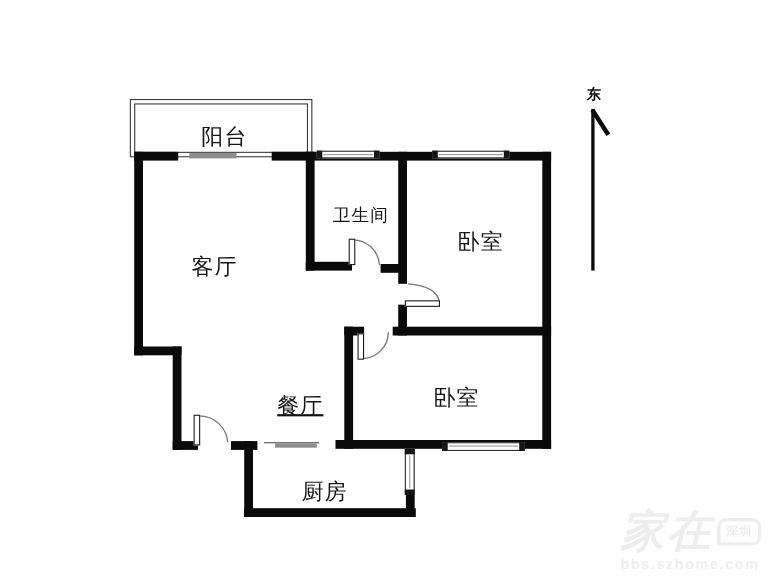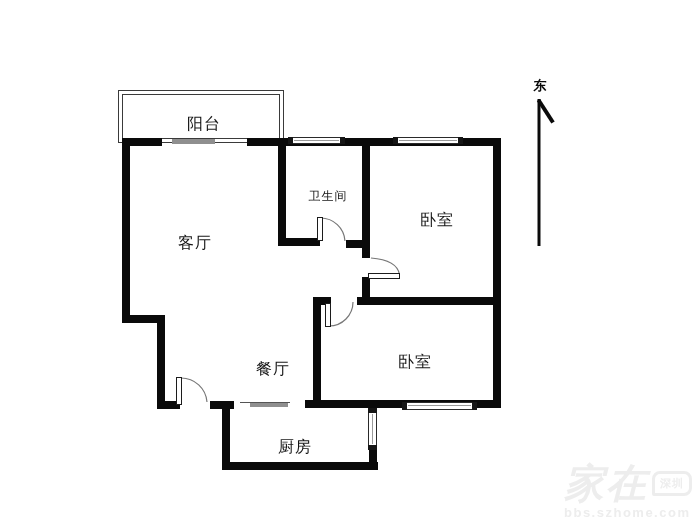--- a/index.html
+++ b/index.html
@@ -17,23 +17,23 @@
   .window.v .mid{top:5px;bottom:5px;left:50%;width:1px;margin-left:-1px;}
   .window .cap{position:absolute;background:#161616;}
   .window.h .cap{top:-1px;bottom:-1px;width:5px;}
   .window.h .cap.a{left:-1px;} .window.h .cap.b{right:-1px;}
   .window.v .cap{left:-1px;right:-1px;height:5px;}
   .window.v .cap.a{top:-1px;} .window.v .cap.b{bottom:-1px;}
   .leaf{position:absolute;background:#fff;border:1px solid #1c1c1c;box-sizing:border-box;z-index:6;}
   svg.overlay{position:absolute;left:0;top:0;z-index:5;}
   .room-label{
     position:absolute;transform:translate(-50%,-50%);color:#141414;
-    font-size:16px;letter-spacing:1px;white-space:nowrap;z-index:7;
+    font-size:20px;letter-spacing:1px;white-space:nowrap;z-index:7;
   }
-  .room-label.small{font-size:12px;}
+  .room-label.small{font-size:16px;}
   .compass-label{
     position:absolute;transform:translate(-50%,-50%);color:#0a0a0a;
     font-size:13px;font-weight:bold;z-index:7;
   }
   #watermark{position:absolute;right:8px;bottom:6px;z-index:1;color:#ededed;line-height:1;}
   #watermark .row{display:flex;align-items:center;}
   #watermark .brand{font-size:40px;font-weight:bold;font-style:italic;letter-spacing:2px;}
   #watermark .badge{
     margin-left:4px;border:3px solid #ededed;border-radius:8px 8px 8px 2px;
     padding:4px 5px;font-size:11px;font-weight:bold;letter-spacing:1px;
@@ -107,21 +107,21 @@
   <div class="leaf" style="left:317px;top:217px;width:6px;height:24px;"></div>
   <div class="leaf" style="left:368px;top:273px;width:32px;height:6px;"></div>
   <div class="leaf" style="left:325px;top:303px;width:6px;height:24px;"></div>
   <div class="leaf" style="left:176px;top:377px;width:6px;height:28px;"></div>
 
   <div class="room-label" style="left:204px;top:124px;">阳台</div>
   <div class="room-label" style="left:195px;top:219px;margin-top:24px;">客厅</div>
   <div class="room-label small" style="left:328px;top:196px;">卫生间</div>
   <div class="room-label" style="left:437px;top:220px;">卧室</div>
   <div class="room-label" style="left:415px;top:362px;">卧室</div>
-  <div class="room-label" style="left:273px;top:369px;">餐厅</div>
+  <div class="room-label" style="left:273px;top:369px;text-decoration:underline;">餐厅</div>
   <div class="room-label" style="left:295px;top:447px;">厨房</div>
 
   <div class="compass-label" style="left:540px;top:86px;">东</div>
 
   <div id="watermark">
     <div class="row">
       <span class="brand">家在</span>
       <span class="badge">深圳</span>
     </div>
     <div class="site">bbs.szhome.com</div>

